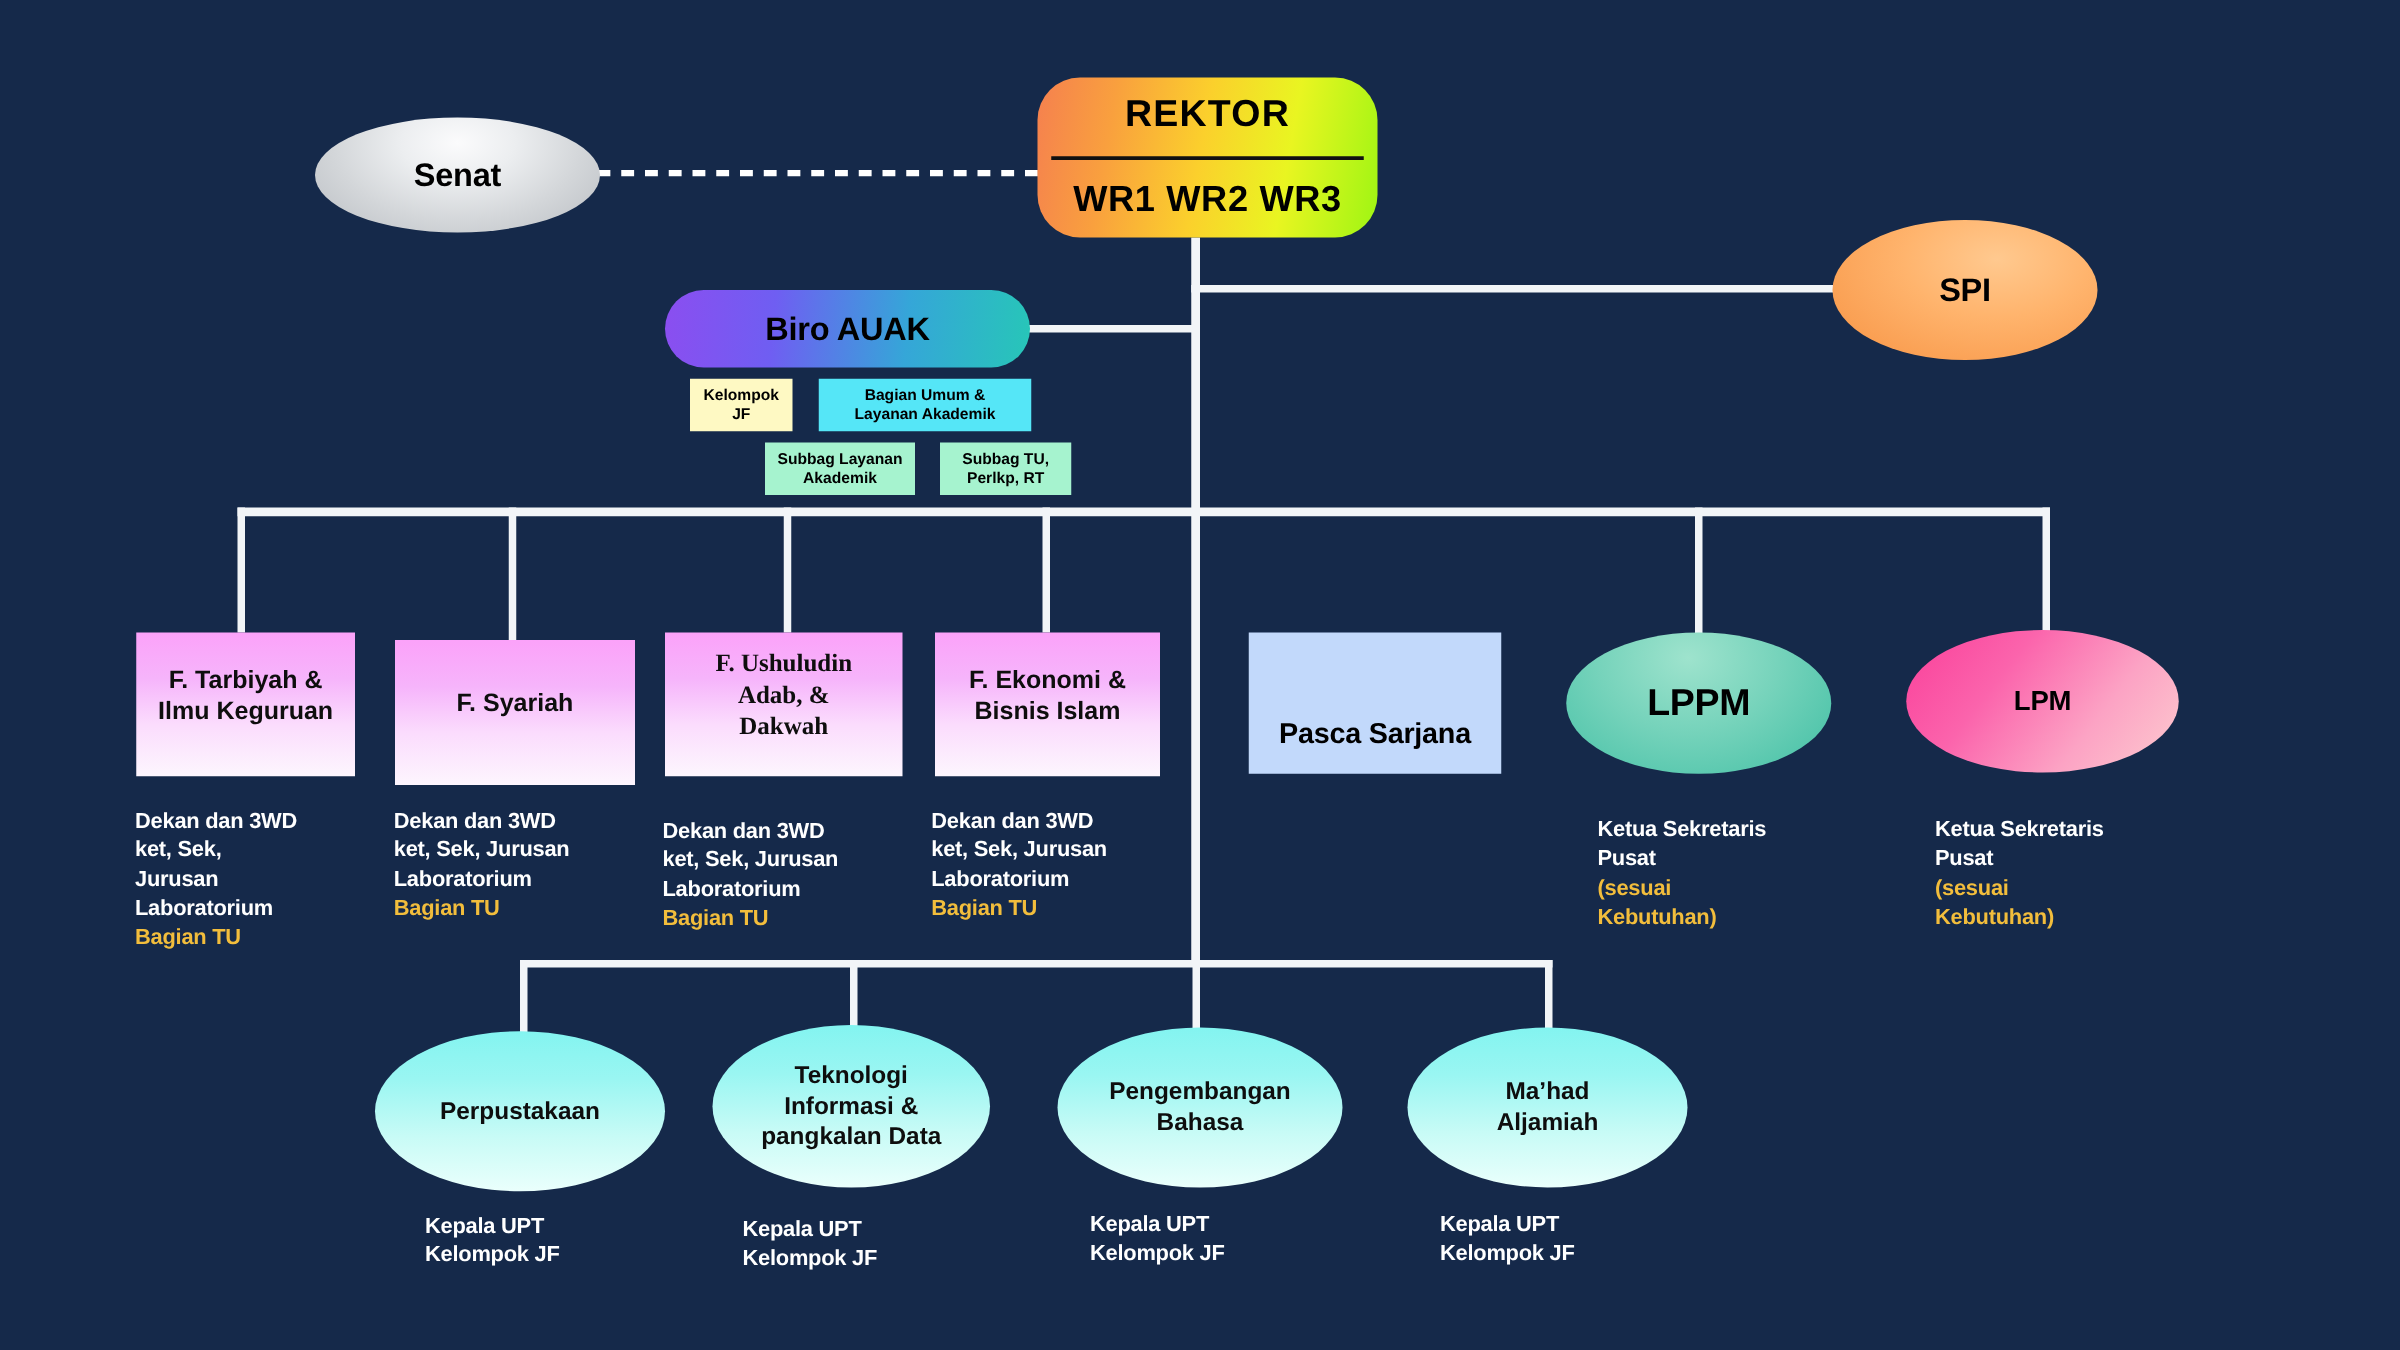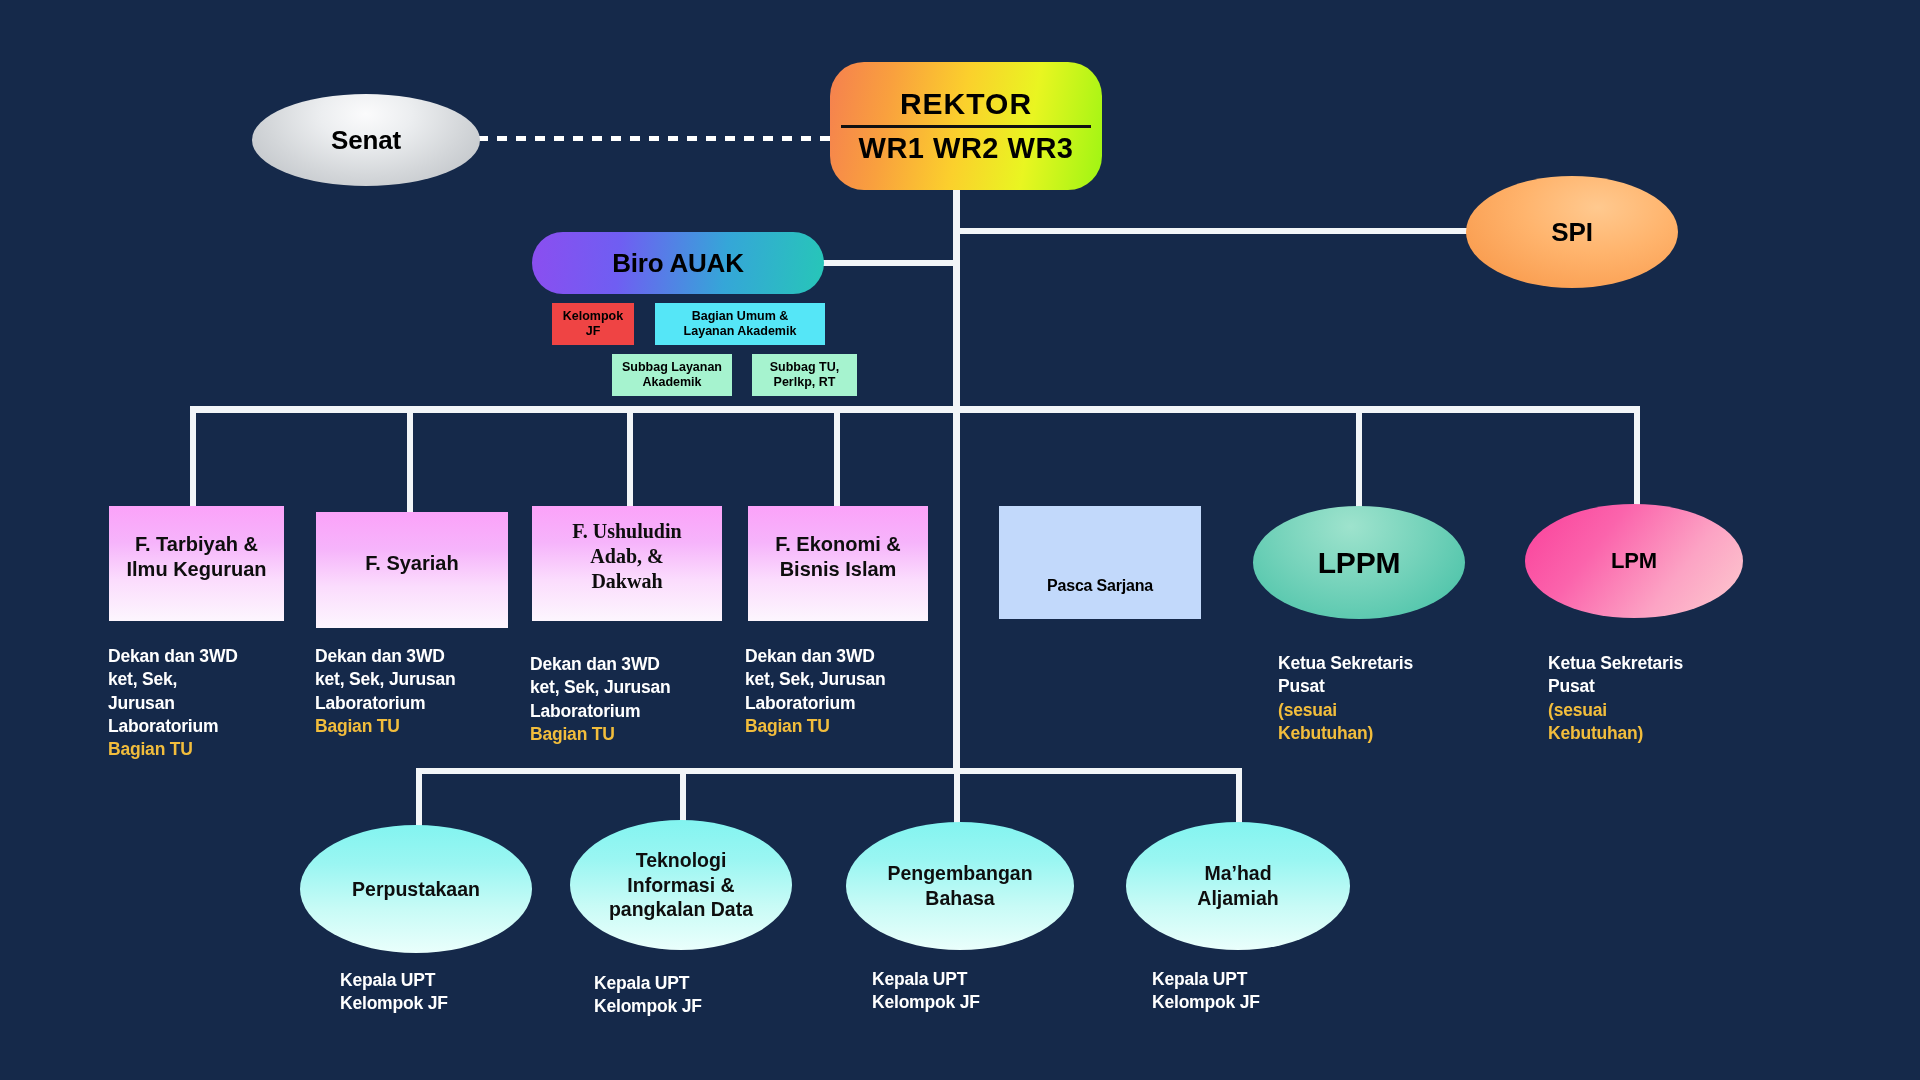--- a/index.html
+++ b/index.html
@@ -17,21 +17,21 @@
   
   .line{position:absolute;background:#f2f5f8;}
   .dots{position:absolute;height:5px;
     background-image:linear-gradient(to right,#ffffff 0 10px, rgba(0,0,0,0) 10px 19px);
     background-size:19px 5px;background-repeat:repeat-x;}
 
   
   #rektor{
     left:830px;top:62px;width:272px;height:128px;border-radius:34px;
     background:linear-gradient(100deg,#f5804f 0%,#f9a03e 22%,#fbd02c 48%,#e9f521 72%,#9ef513 100%);
-    flex-direction:column;gap:0;
+    flex-direction:column;gap:12px;
   }
   #rektor .r1{font-size:30px;font-weight:bold;letter-spacing:1px;color:#000;padding-bottom:4px;}
   #rektor .rule{width:250px;height:3px;background:#111;margin:0 0 4px 0;}
   #rektor .r2{font-size:29px;font-weight:bold;color:#000;letter-spacing:0.5px;}
 
   
   #senat{
     left:252px;top:94px;width:228px;height:92px;border-radius:50%;
     background:radial-gradient(ellipse at 50% 22%, #fbfbfc 0%, #eceef0 28%, #d3d6d9 62%, #b9bdc2 100%);
   }
@@ -46,40 +46,40 @@
 
   
   #biro{
     left:532px;top:232px;width:292px;height:62px;border-radius:31px;
     background:linear-gradient(95deg,#8b4ef0 0%,#6f5ef2 30%,#35a6d8 66%,#27c6b8 100%);
   }
   #biro .txt{font-size:26px;}
 
   .sub{position:absolute;display:flex;align-items:center;justify-content:center;text-align:center;box-sizing:border-box;}
   .sub .txt{font-size:12.5px;font-weight:bold;color:#000;line-height:1.2;}
-  #sub-jf{left:552px;top:303px;width:82px;height:42px;background:#ef4444;}
+  #sub-jf{left:552px;top:303px;width:82px;height:42px;background:#fef9c3;}
   #sub-bagian{left:655px;top:303px;width:170px;height:42px;background:#55e6f7;}
   #sub-layanan{left:612px;top:354px;width:120px;height:42px;background:#a6f3cf;}
   #sub-tu{left:752px;top:354px;width:105px;height:42px;background:#a6f3cf;}
 
   
   .fac{
     position:absolute;box-sizing:border-box;
     background:linear-gradient(180deg,#fba2f9 0%,#f6b4fb 32%,#fbdcfd 64%,#fdf6fe 100%);
     display:flex;align-items:center;justify-content:center;text-align:center;
   }
   .fac .txt{font-size:20px;font-weight:bold;color:#0e0e0e;line-height:1.25;padding:0 8px;margin-top:-14px;}
 
   .cap{position:absolute;color:#ffffff;font-size:17.5px;font-weight:bold;line-height:1.33;letter-spacing:-0.2px;}
   .cap .hi{color:#f2bd3c;}
 
   
   #pasca{left:999px;top:506px;width:202px;height:113px;background:#c2d9fb;
     display:flex;align-items:center;justify-content:center;}
-  #pasca .txt{font-size:16px;margin-top:48px;}
+  #pasca .txt{font-size:23px;margin-top:48px;}
 
   
   #lppm{left:1253px;top:506px;width:212px;height:113px;border-radius:50%;
     background:radial-gradient(ellipse at 46% 18%, #9ee3cd 0%, #76d3bb 45%, #41bfa4 100%);}
   #lppm .txt{font-size:30px;}
   #lpm{left:1525px;top:504px;width:218px;height:114px;border-radius:50%;
     background:linear-gradient(128deg,#fa3f9a 0%,#fb64ac 34%,#fca3c4 68%,#fdcbcf 100%);}
   #lpm .txt{font-size:22px;}
 
   

